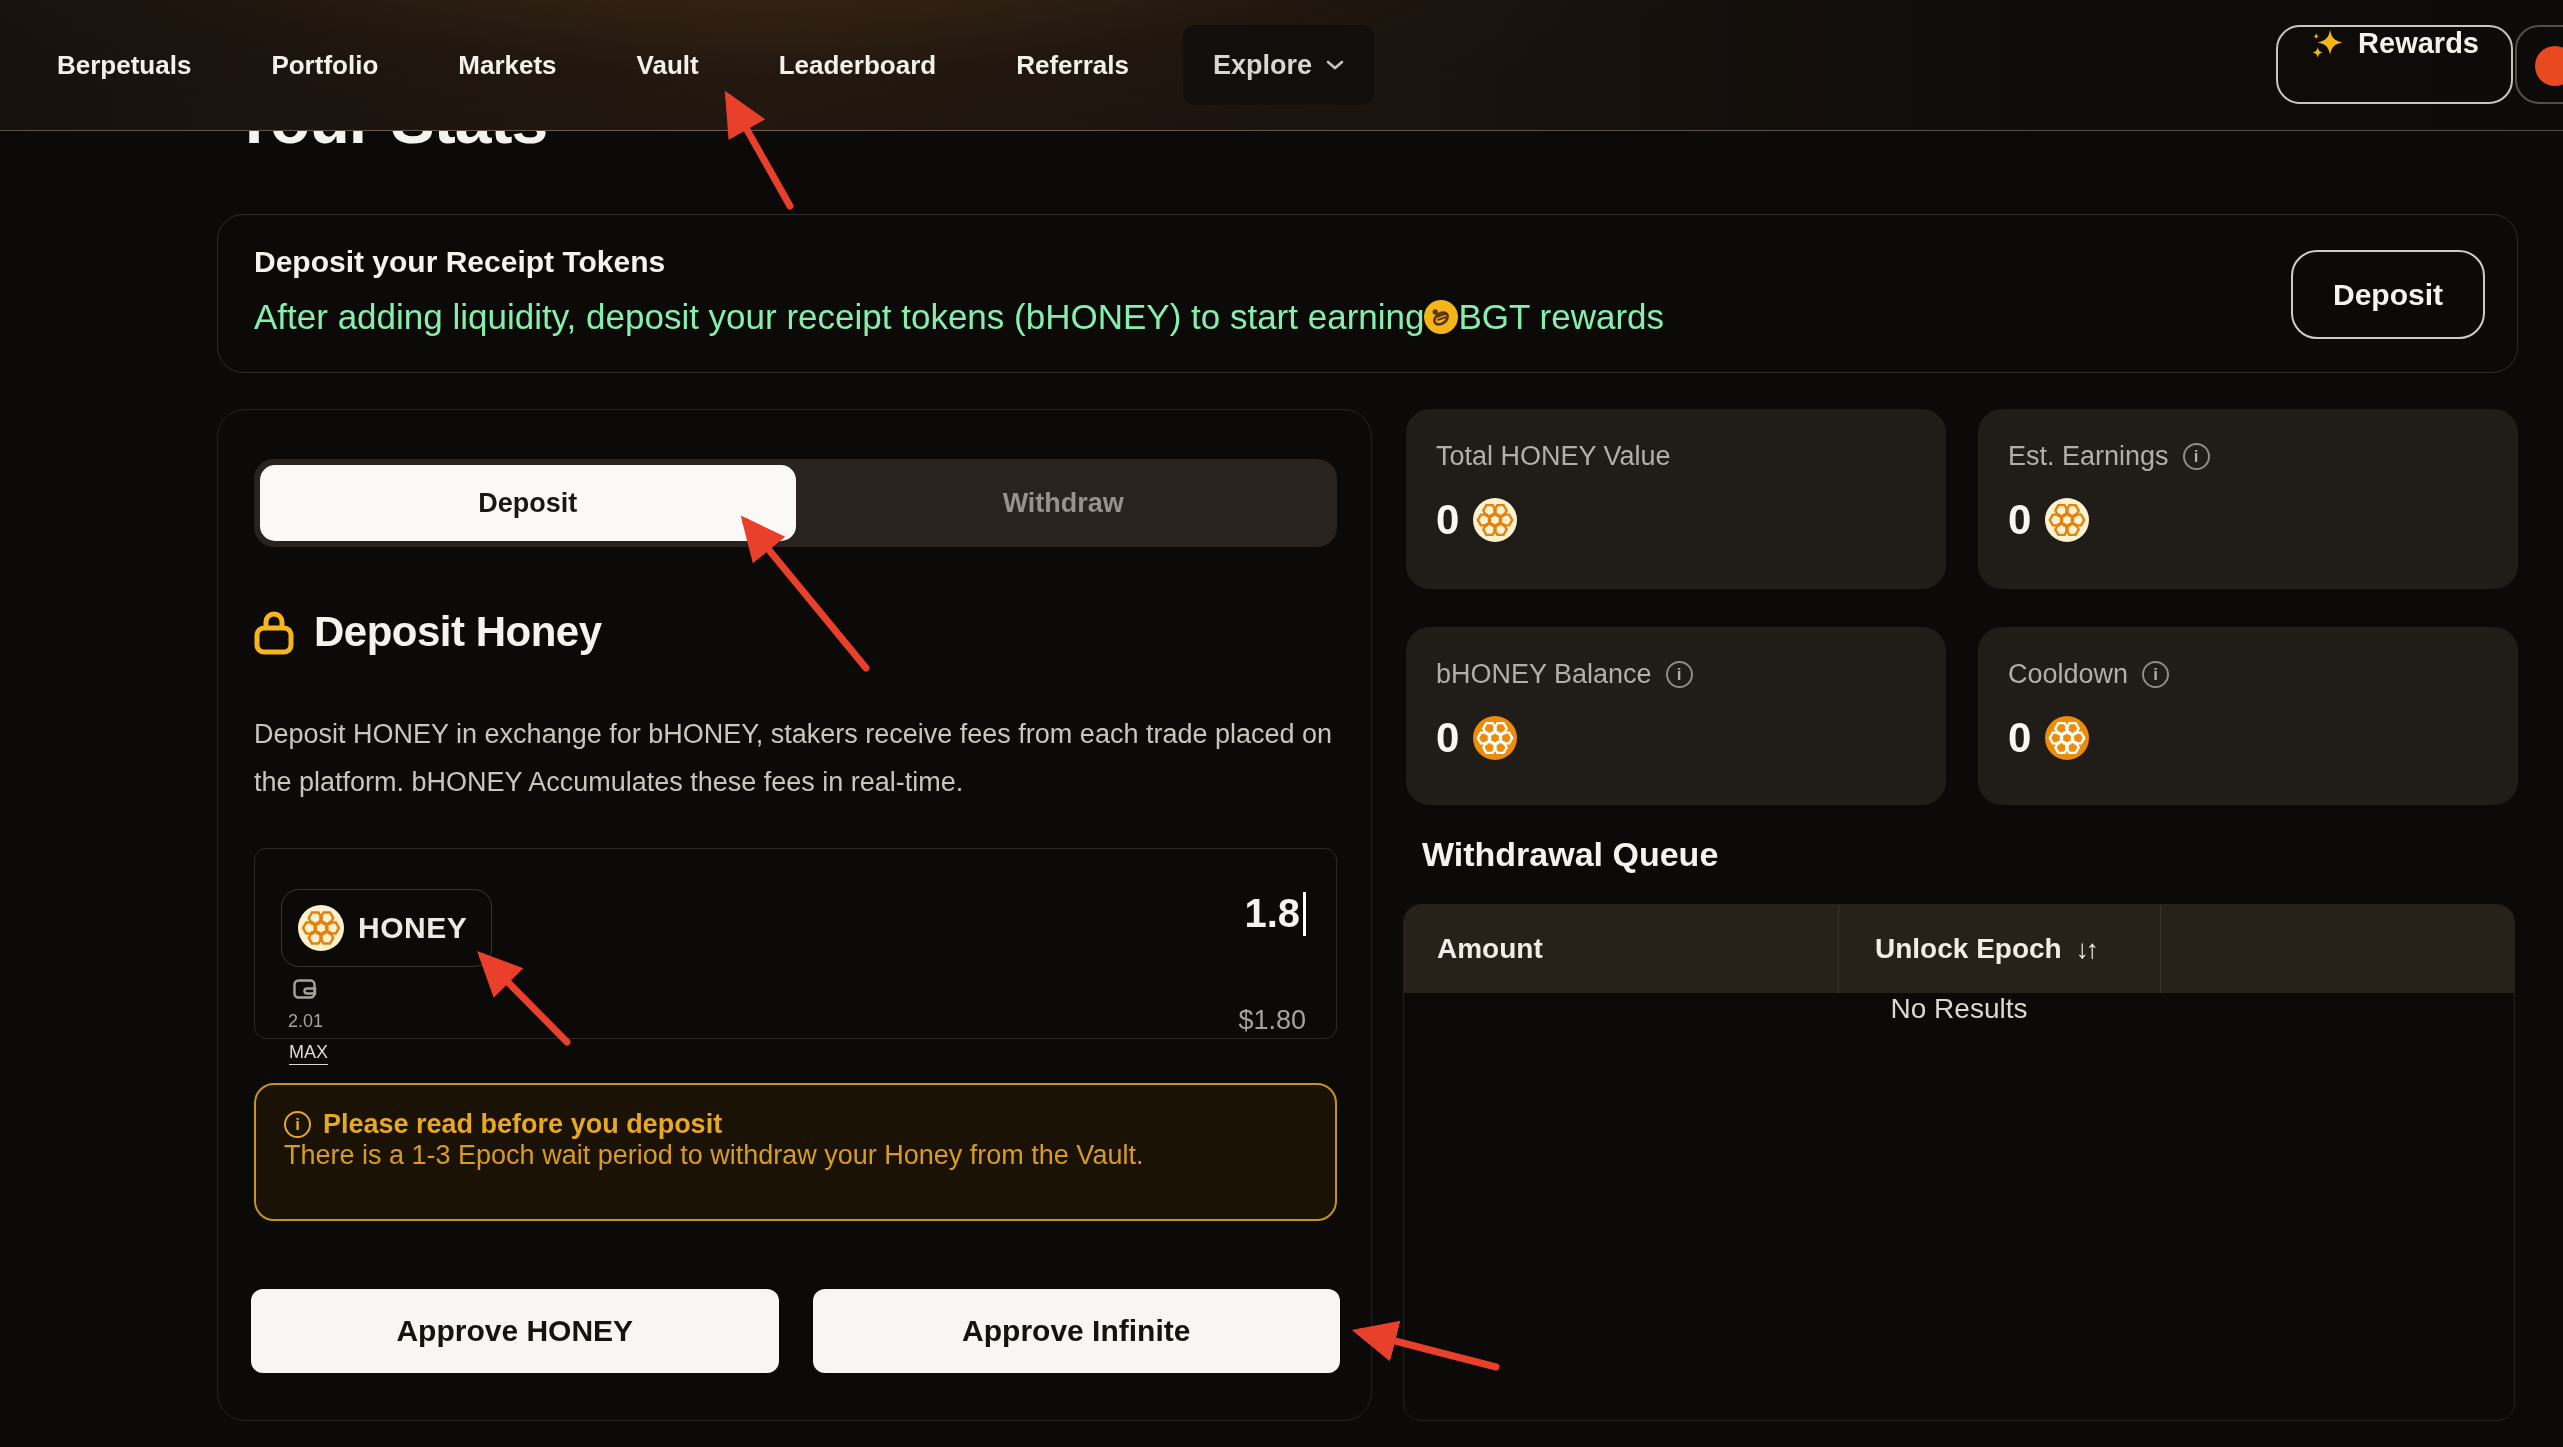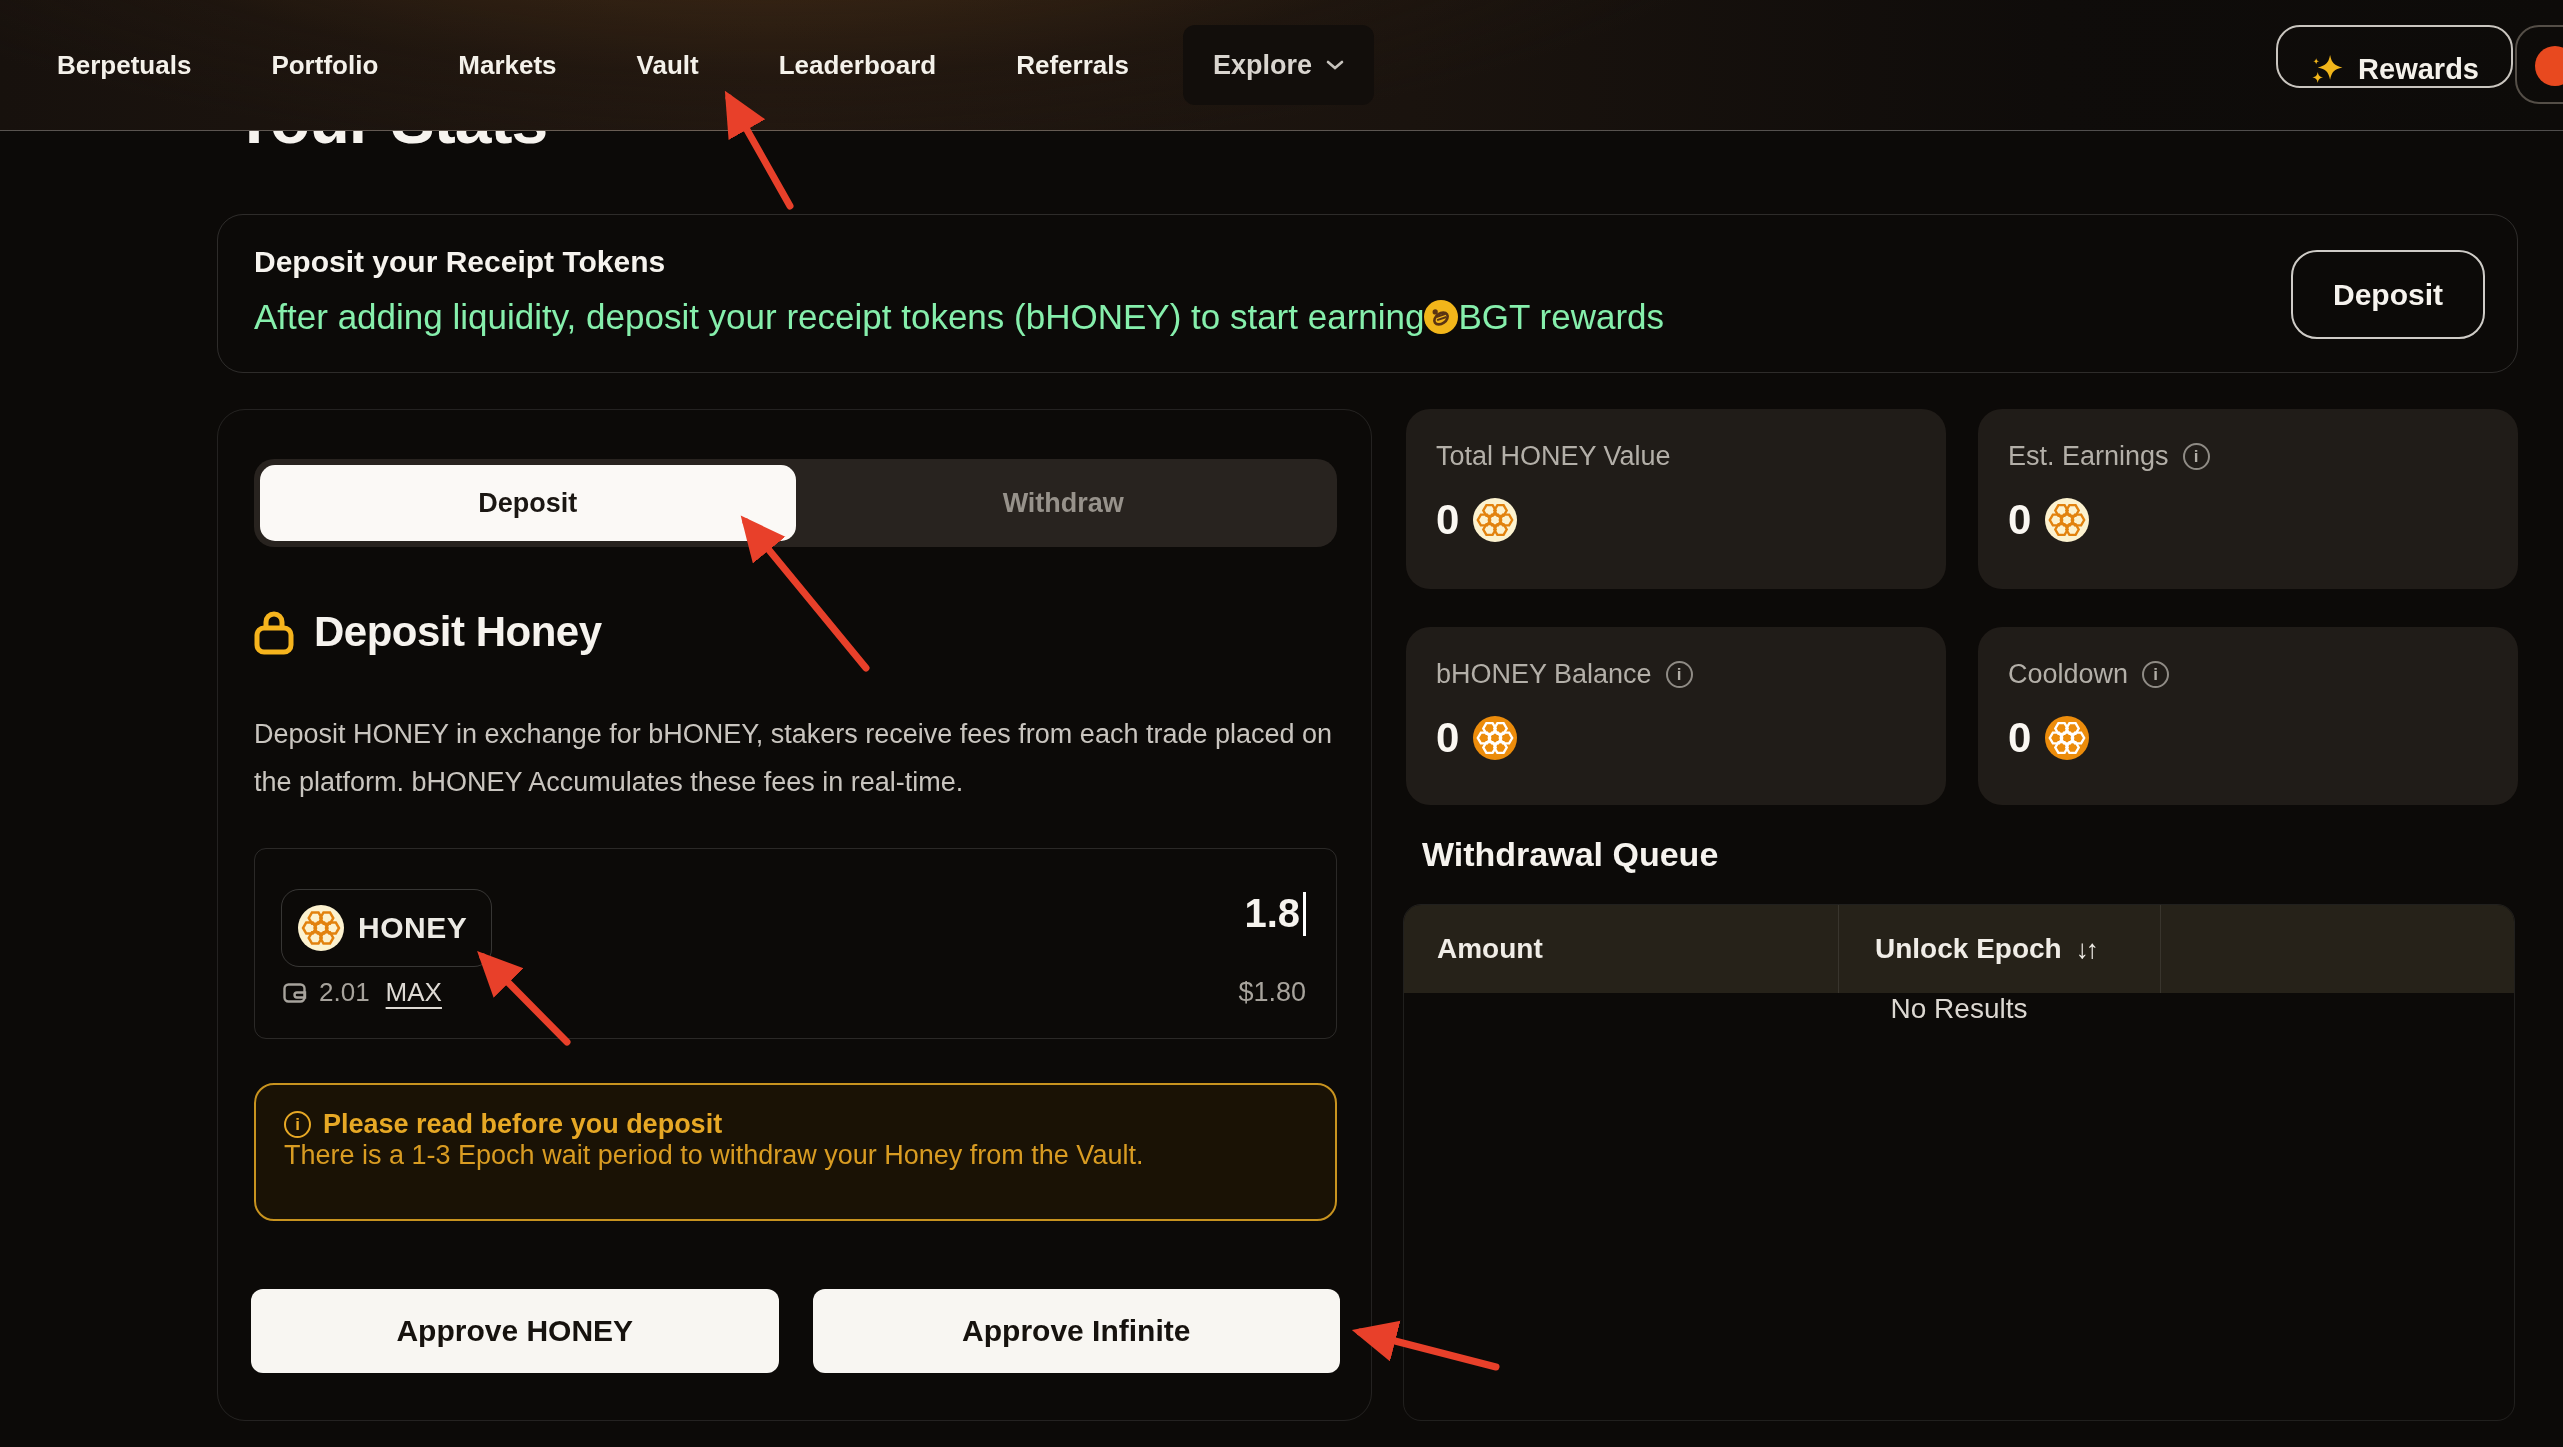--- a/index.html
+++ b/index.html
@@ -16,22 +16,22 @@
     border-bottom:1px solid rgba(255,255,255,.28);
   }
   .nav-items { position:absolute; left:57px; top:0; height:130px; display:flex; align-items:center; gap:80px; }
   .nav-item { font-size:26px; font-weight:700; color:#f4f1ea; cursor:pointer; white-space:nowrap; }
   .explore-pill {
     display:flex; align-items:center; gap:14px; height:80px; padding:0 30px;
     background:#120e0b; border-radius:12px; color:#d9d5cf; font-size:27px; font-weight:700;
     margin-left:-26px; cursor:pointer;
   }
   .rewards-btn {
-    position:absolute; right:50px; top:25px; height:63px; padding:0 32px;
-    display:flex; align-items:flex-end; gap:14px; border:2px solid #c9c5bf; border-radius:24px;
+    position:absolute; right:50px; top:25px; height:79px; padding:0 32px;
+    display:flex; align-items:flex-start; gap:14px; border:2px solid #c9c5bf; border-radius:24px;
     background:transparent; color:#f4f1ea; font-size:29px; font-weight:700; cursor:pointer;
   }
   .edge-btn {
     position:absolute; right:-48px; top:25px; width:96px; height:79px;
     border:2px solid #544e47; border-radius:24px; background:transparent; cursor:pointer;
   }
   .edge-btn .dot { position:absolute; left:18px; top:19px; width:40px; height:40px; border-radius:50%; background:#e8491f; }
 
   
   #page-title { position:absolute; left:232px; top:82px; z-index:1; font-size:66px; font-weight:700; letter-spacing:-1px; color:#f6f3ee; }
@@ -73,21 +73,21 @@
   }
   .token-chip {
     position:absolute; left:26px; top:40px; height:78px; padding:0 24px 0 16px;
     border:1px solid rgba(255,255,255,.18); border-radius:18px;
     display:flex; align-items:center; gap:14px; cursor:pointer;
   }
   .token-chip .t-label { font-size:30px; font-weight:700; color:#eceae4; letter-spacing:.5px; }
   .amount-val { position:absolute; right:30px; top:42px; font-size:40px; font-weight:700; color:#f6f3ee; display:flex; align-items:center; }
   .caret { display:inline-block; width:3px; height:44px; background:#ffffff; margin-left:3px; }
   .sub-row { position:absolute; left:28px; right:30px; top:128px; display:flex; align-items:center; }
-  .sub-row .bal { display:flex; align-items:center; gap:10px; font-size:26px; color:#a7a39c; }
+  .sub-row .bal { display:flex; align-items:center; gap:10px; font-size:18px; color:#a7a39c;flex-direction:column; }
   .sub-row .max { color:#dedad4; text-decoration:underline; text-underline-offset:6px; margin-left:6px; cursor:pointer; }
   .sub-row .usd { margin-left:auto; font-size:27px; color:#a7a39c; }
 
   .notice {
     position:absolute; left:36px; top:673px; width:1083px; height:138px;
     border:2px solid #c8931f; border-radius:20px; background:#1a1205; padding:24px 28px;
   }
   .notice .n-title { display:flex; align-items:center; gap:12px; font-size:27px; font-weight:700; color:#e7a825; }
   .notice .n-body { font-size:27px; color:#d99c22; }
 

